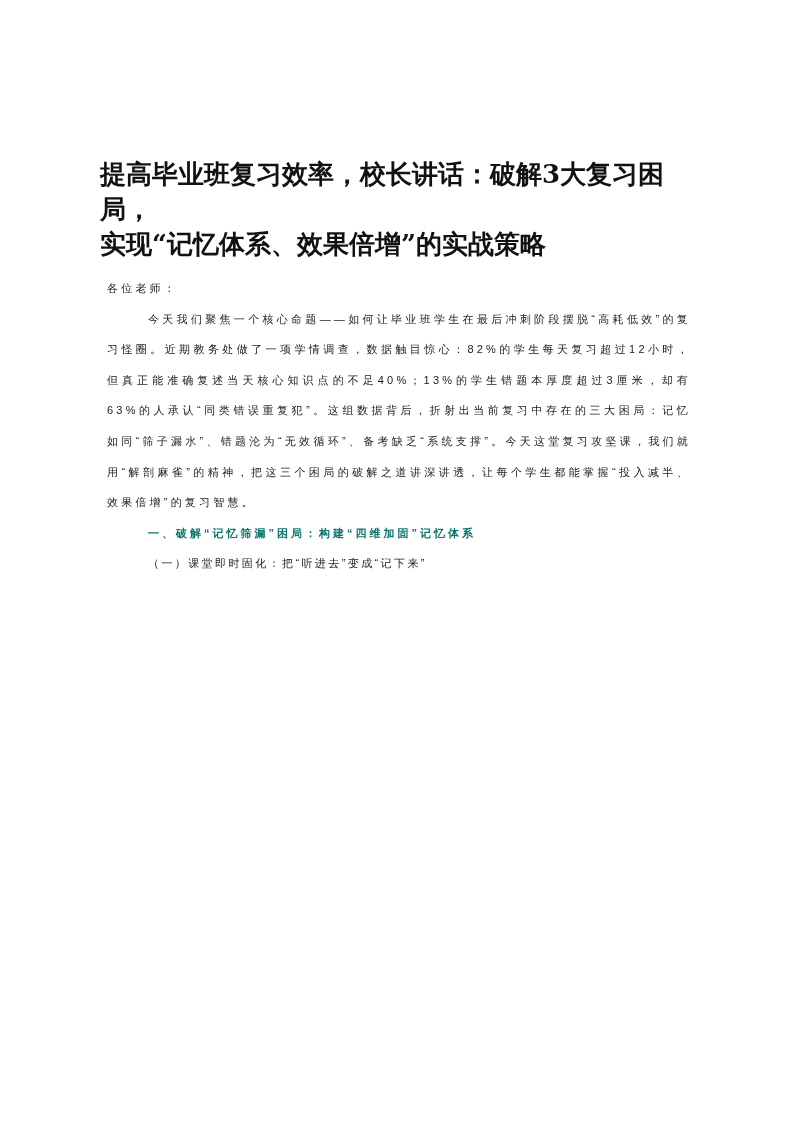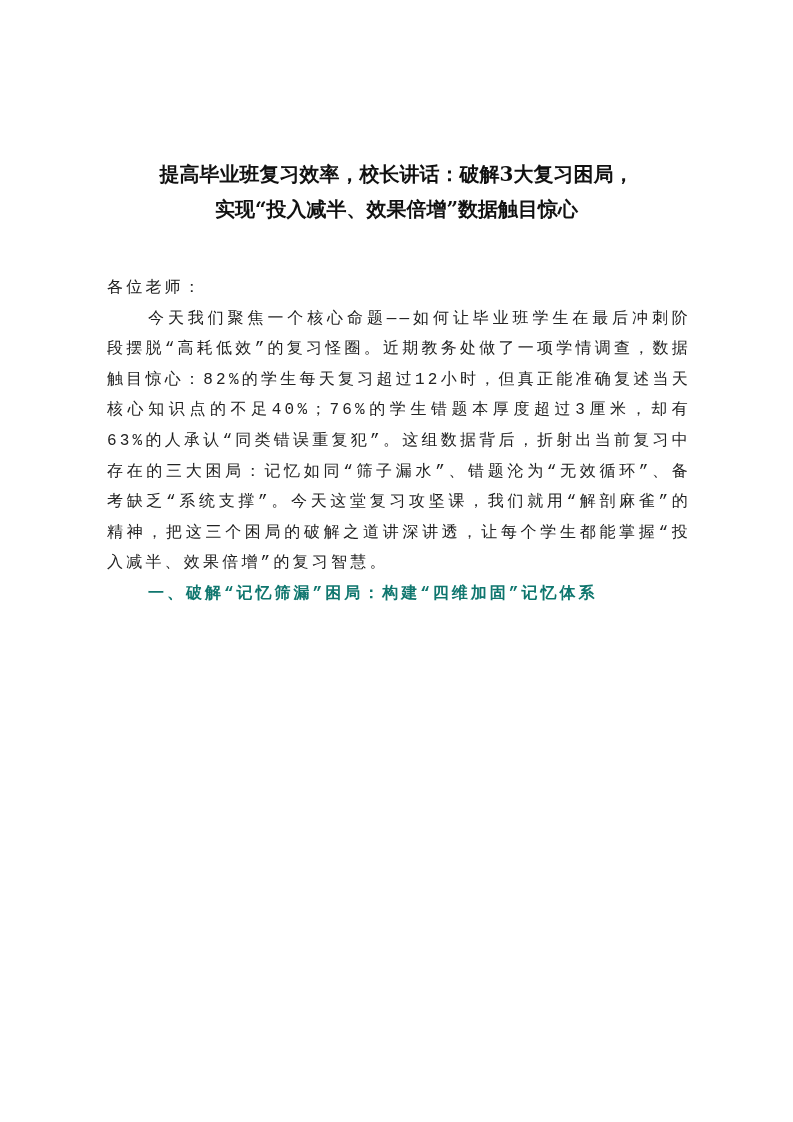--- a/index.html
+++ b/index.html
@@ -2,44 +2,44 @@
 <html><head>
 <meta charset="utf-8">
 <style>
   html, body { margin: 0; padding: 0; background: #ffffff; }
   body { width: 793px; height: 1122px; position: relative; overflow: hidden; }
   .page {
     position: absolute; left: 0; top: 0; width: 793px; height: 1122px; background: #fff;
   }
   .title {
     position: absolute; left: 100px; top: 157px; width: 593px;
-    text-align: center;
     font-family: "DejaVu Serif", serif;
-    font-weight: bold; font-size: 20px; line-height: 35px;
+    font-weight: bold; font-size: 26px; line-height: 35px;
     color: #111;
   }
   .body {
     position: absolute; left: 107px; top: 273px; width: 584px;
-    font-family: Liberation Mono, monospace;
-    font-size: 16px; line-height: 30.6px; color: #222;
+    font-family: Liberation Sans, sans-serif;
+    font-size: 11px; line-height: 30.6px; color: #222;
     letter-spacing: 3.2px;
     text-align: justify;
   }
   .body p { margin: 0; }
   .indent { text-indent: 41px; }
   .h1 { text-indent: 41px; font-weight: bold; color: #0f766e; letter-spacing: 3px; }
   .h2 { text-indent: 41px; letter-spacing: 2.4px; }
 </style>
 </head>
 <body>
 
 <div class="page">
   <div class="title">
     <div>提高毕业班复习效率，校长讲话：破解3大复习困局，</div>
-    <div>实现“投入减半、效果倍增”数据触目惊心</div>
+    <div>实现“记忆体系、效果倍增”的实战策略</div>
   </div>
 
   <div class="body">
     <p>各位老师：</p>
-    <p class="indent">今天我们聚焦一个核心命题——如何让毕业班学生在最后冲刺阶段摆脱“高耗低效”的复习怪圈。近期教务处做了一项学情调查，数据触目惊心：82%的学生每天复习超过12小时，但真正能准确复述当天核心知识点的不足40%；76%的学生错题本厚度超过3厘米，却有63%的人承认“同类错误重复犯”。这组数据背后，折射出当前复习中存在的三大困局：记忆如同“筛子漏水”、错题沦为“无效循环”、备考缺乏“系统支撑”。今天这堂复习攻坚课，我们就用“解剖麻雀”的精神，把这三个困局的破解之道讲深讲透，让每个学生都能掌握“投入减半、效果倍增”的复习智慧。</p>
+    <p class="indent">今天我们聚焦一个核心命题——如何让毕业班学生在最后冲刺阶段摆脱“高耗低效”的复习怪圈。近期教务处做了一项学情调查，数据触目惊心：82%的学生每天复习超过12小时，但真正能准确复述当天核心知识点的不足40%；13%的学生错题本厚度超过3厘米，却有63%的人承认“同类错误重复犯”。这组数据背后，折射出当前复习中存在的三大困局：记忆如同“筛子漏水”、错题沦为“无效循环”、备考缺乏“系统支撑”。今天这堂复习攻坚课，我们就用“解剖麻雀”的精神，把这三个困局的破解之道讲深讲透，让每个学生都能掌握“投入减半、效果倍增”的复习智慧。</p>
     <p class="h1">一、破解“记忆筛漏”困局：构建“四维加固”记忆体系</p>
+    <p class="h2">（一）课堂即时固化：把“听进去”变成“记下来”</p>
   </div>
 </div>
 
 </body></html>

